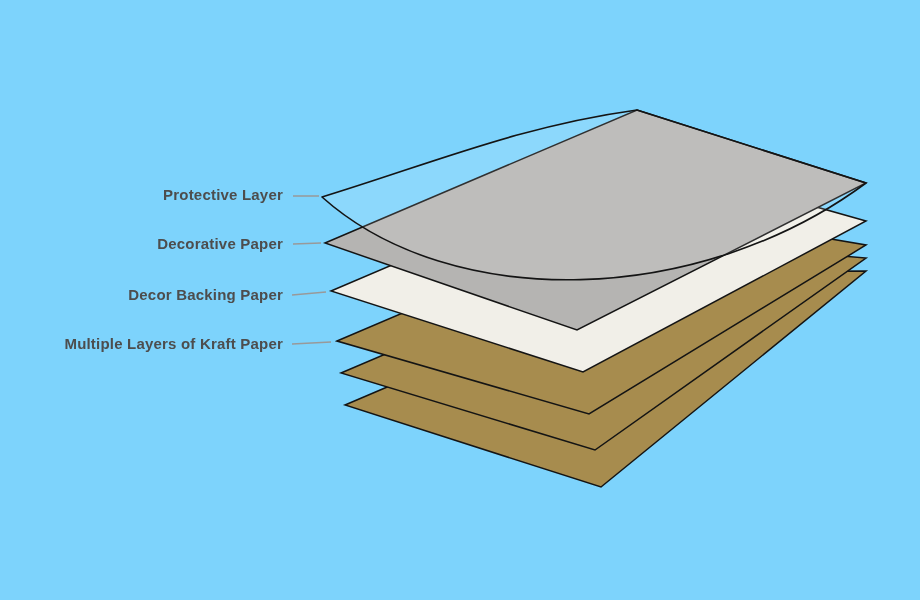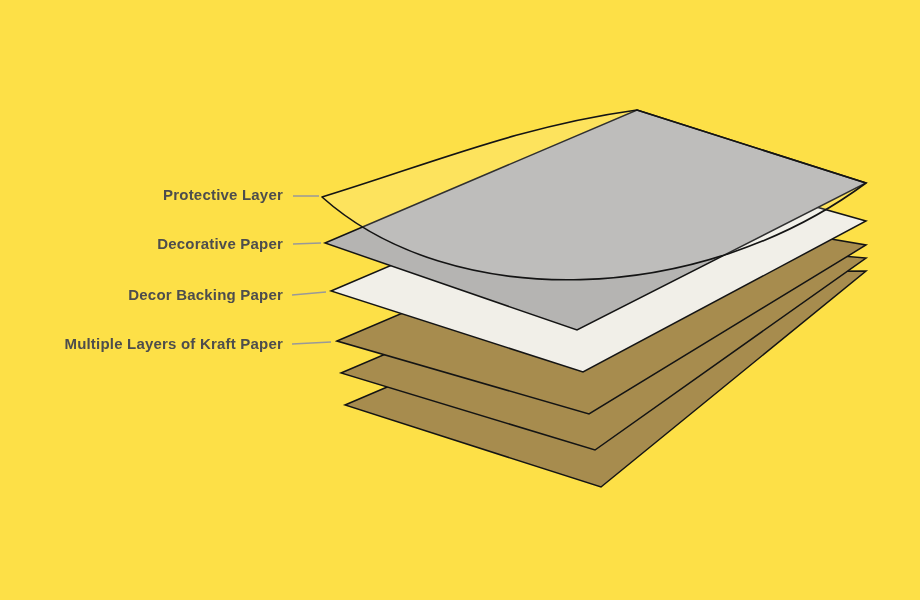--- a/index.html
+++ b/index.html
@@ -5,21 +5,21 @@
   html, body {
     margin: 0;
     padding: 0;
     background: #ffffff;
     font-family: "Liberation Sans", sans-serif;
   }
   .canvas {
     position: relative;
     width: 920px;
     height: 600px;
-    background: #fde047;
+    background: #7dd3fc;
     overflow: hidden;
   }
   svg.diagram {
     position: absolute;
     left: 0;
     top: 0;
   }
   .layer-label {
     position: absolute;
     right: 637px;

